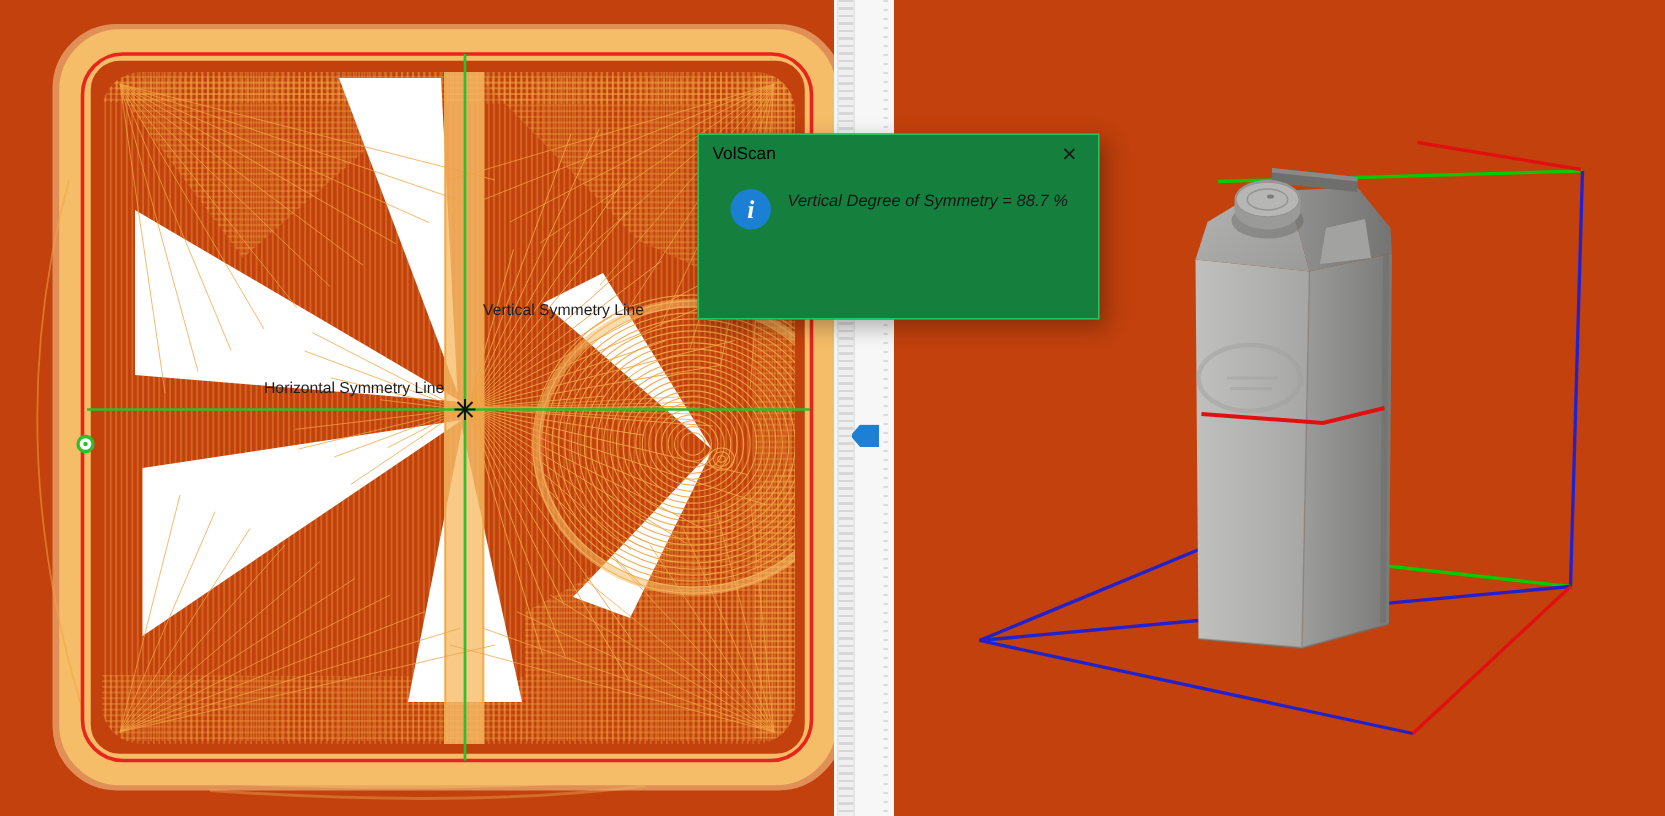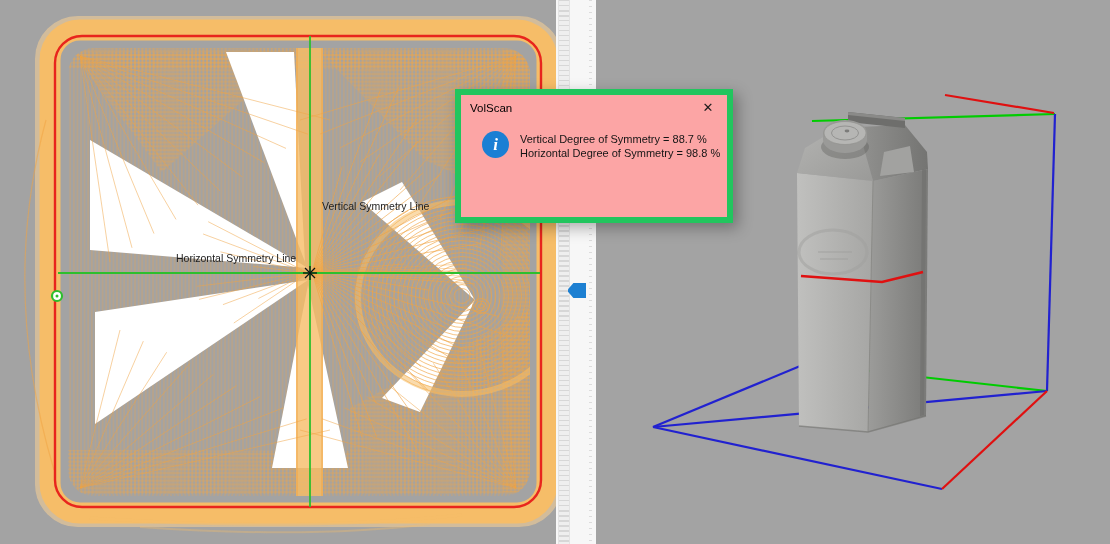--- a/index.html
+++ b/index.html
@@ -1,40 +1,40 @@
 <!DOCTYPE html>
 <html><head>
 <meta charset="utf-8">
 <style>
   html,body{margin:0;padding:0;background:#fff;}
   .stage{position:relative;width:1110px;height:544px;background:#ffffff;overflow:hidden;
          font-family:"Liberation Sans",sans-serif;}
-  .panel{position:absolute;top:0;height:544px;background:#a3a3a3;}
+  .panel{position:absolute;top:0;height:544px;background:#c2410c;}
   .panel.left{left:0;width:556px;}
   .panel.right{left:596px;width:514px;}
   
   .splitter{position:absolute;left:556px;top:0;width:40px;height:544px;background:#f7f7f7;}
   .strip1{position:absolute;left:2px;top:0;width:10px;height:100%;background:#efefef;
           background-image:repeating-linear-gradient(180deg,#d7d7d7 0 1.5px,rgba(0,0,0,0) 1.5px 5px);
           border-left:1px solid #e3e3e3;border-right:1px solid #e3e3e3;}
   .strip2{position:absolute;left:33px;top:0;width:3px;height:100%;
           background-image:repeating-linear-gradient(180deg,#dcdcdc 0 1.5px,rgba(0,0,0,0) 1.5px 6px);}
   .collapse-handle{position:absolute;left:12px;top:283px;width:18px;height:15px;
           clip-path:polygon(100% 0,100% 100%,30% 100%,0 58%,0 42%,30% 0);cursor:pointer;}
   
-  .dialog{position:absolute;left:455px;top:89px;width:266px;height:122px;background:#fca5a5;
-          border:6px solid #22c55e;box-shadow:5px 5px 14px rgba(0,0,0,.30);z-index:10;font-size:11px;}
+  .dialog{position:absolute;left:465px;top:89px;width:266px;height:122px;background:#15803d;
+          border:1px solid #22c55e;box-shadow:5px 5px 14px rgba(0,0,0,.30);z-index:10;font-size:11px;}
   .dlg-title{display:flex;align-items:center;height:25px;}
   .dlg-title-text{padding-left:9px;font-size:11.5px;color:#000;}
   .dlg-close{margin-left:auto;width:38px;height:25px;display:flex;align-items:center;justify-content:center;
           font-size:13px;color:#1b1b1b;cursor:pointer;}
   .dlg-body{display:flex;padding:11px 10px 0 21px;}
   .dlg-icon{flex:0 0 auto;width:27px;height:27px;border-radius:50%;color:#fff;display:flex;align-items:center;
           justify-content:center;font-family:"Liberation Serif",serif;font-style:italic;font-weight:bold;font-size:17px;}
-  .dlg-msgs{margin-left:11px;padding-top:2px;color:#151515;font-size:11px;line-height:13.5px;white-space:nowrap;}
+  .dlg-msgs{margin-left:11px;padding-top:2px;color:#151515;font-size:11px;line-height:13.5px;white-space:nowrap;font-style:italic;}
   .dlg-foot{position:absolute;left:0;right:0;bottom:0;height:31px;background:#f0f0f0;}
   .dlg-ok{position:absolute;right:16px;top:5px;width:64px;height:20px;box-sizing:border-box;
           background:#e4e4e4;border:2px solid #0e70c8;display:flex;align-items:center;justify-content:center;
           font-size:11px;color:#000;cursor:pointer;}
   svg text{font-family:"Liberation Sans",sans-serif;}
 </style>
 </head>
 <body>
 
 <div class="stage">
@@ -302,18 +302,17 @@
 
   <div class="dialog">
     <div class="dlg-title">
       <span class="dlg-title-text">VolScan</span>
       <span class="dlg-close">✕</span>
     </div>
     <div class="dlg-body">
       <div class="dlg-icon" style="background:#1b7fd4">i</div>
       <div class="dlg-msgs">
         <div>Vertical Degree of Symmetry = 88.7 %</div>
-        <div>Horizontal Degree of Symmetry = 98.8 %</div>
       </div>
     </div>
   </div>
 
 </div>
 
 </body></html>

